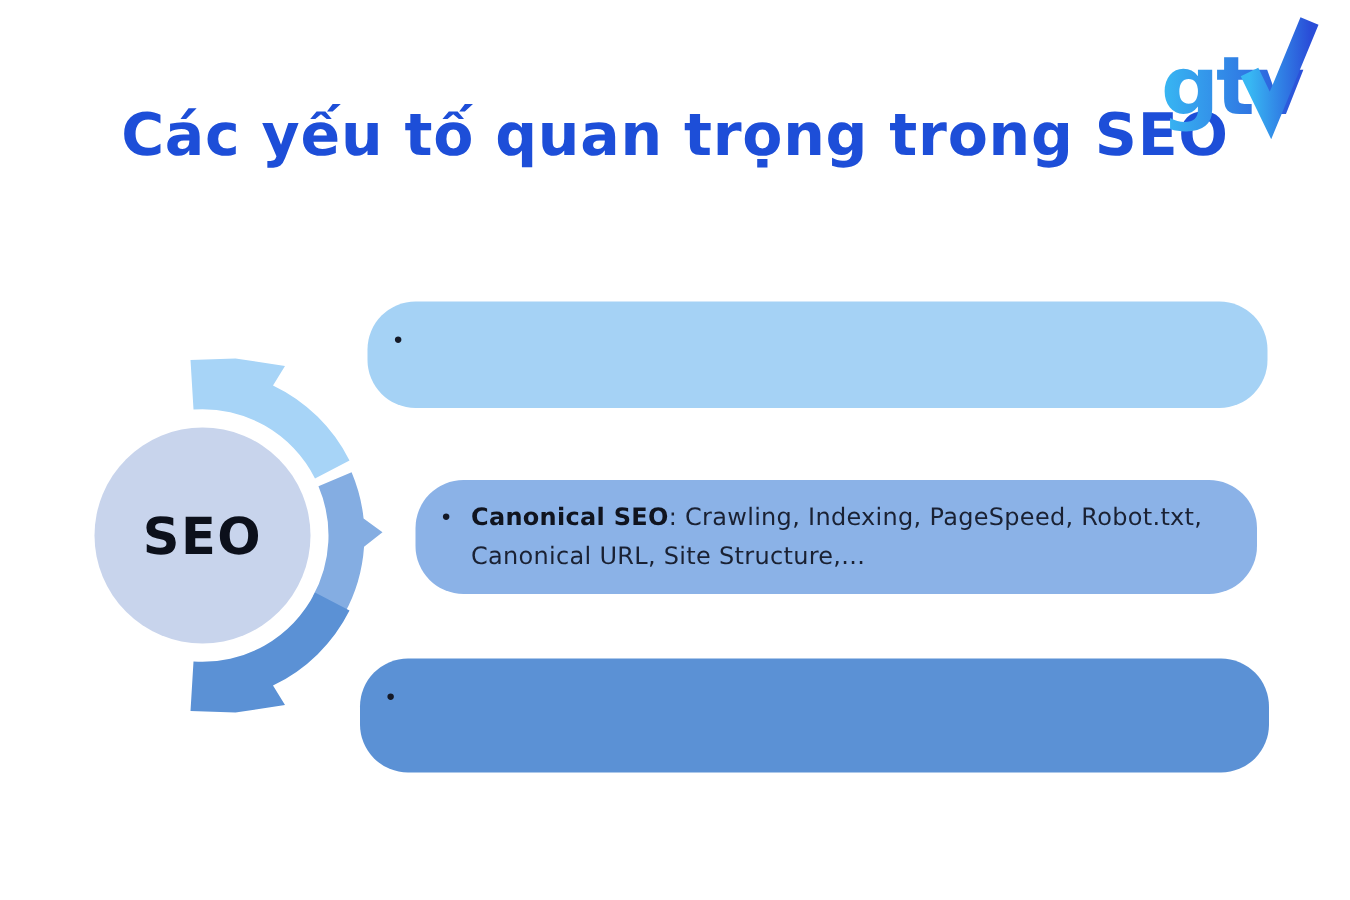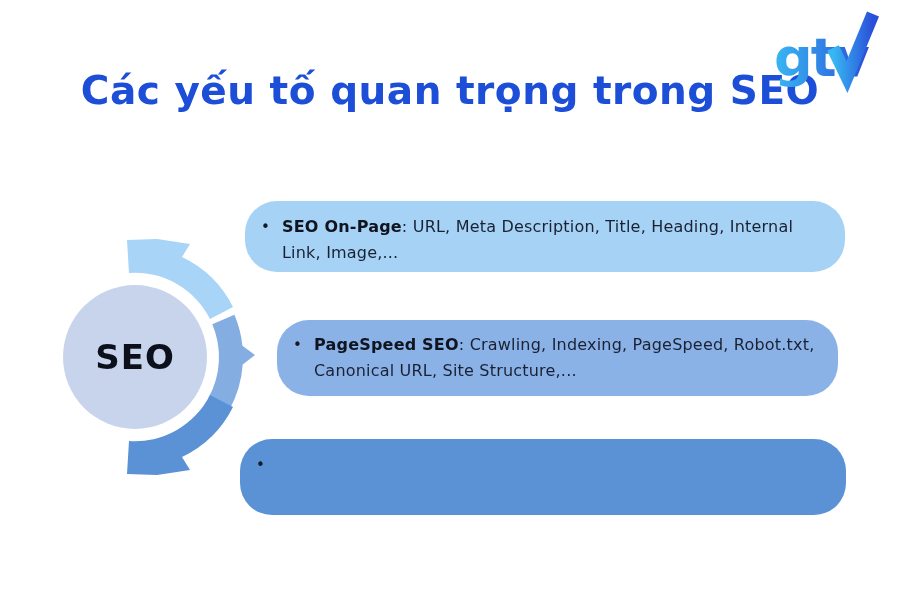--- a/index.html
+++ b/index.html
@@ -64,25 +64,24 @@
              A 110 110 0 0 0 218 177
              L 195 165
              A 84 84 0 0 1 114 211 Z" fill="#5b91d5"></path>
 
     <circle cx="120" cy="127" r="72" fill="#c8d4ec"></circle>
     <text x="120" y="139" text-anchor="middle" font-size="34" font-weight="800" letter-spacing="1" fill="#0c101b">SEO</text>
   </svg>
 
   <div class="card" id="card-onpage" style="background-color: rgb(165, 210, 245);">
     <span class="bullet">•</span>
-    <p><b>SEO On-Page</b><span>: URL, Meta Description, Title, Heading, Internal Link, Image,...</span></p>
   </div>
 
   <div class="card" id="card-technical" style="background-color: rgb(139, 178, 231);">
     <span class="bullet">•</span>
-    <p><b>PageSpeed SEO</b><span>: Crawling, Indexing, PageSpeed, Robot.txt, Canonical URL, Site Structure,...</span></p>
+    <p><b>Canonical SEO</b><span>: Crawling, Indexing, PageSpeed, Robot.txt, Canonical URL, Site Structure,...</span></p>
   </div>
 
   <div class="card" id="card-offpage" style="background-color: rgb(91, 145, 213);">
     <span class="bullet">•</span>
   </div>
 
 </div>
 
 </body></html>

